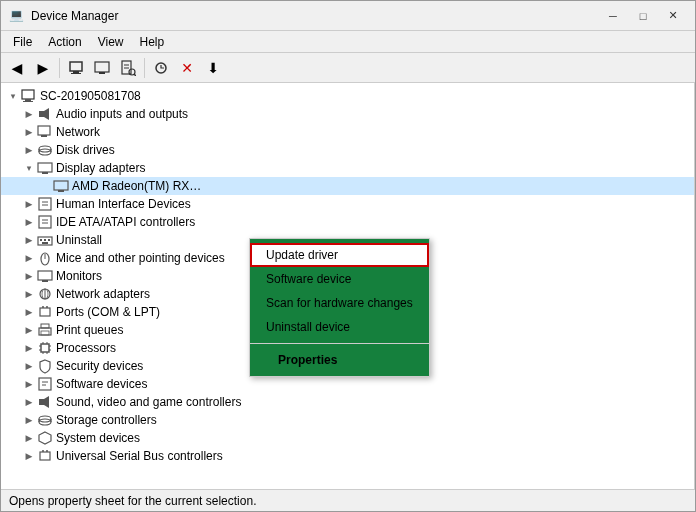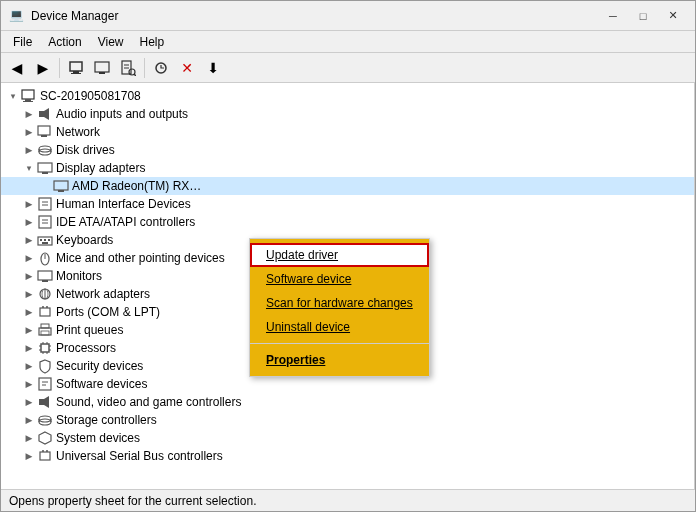--- a/index.html
+++ b/index.html
@@ -130,42 +130,41 @@
       justify-content: center;
       margin-right: 3px;
       flex-shrink: 0;
     }
     .tree-label {
       font-size: 12px;
     }
     
     .context-menu {
       position: absolute;
-      background: #eab308;
+      background: #15803d;
       border: 1px solid #ccc;
       box-shadow: 2px 2px 6px rgba(0,0,0,0.3);
       z-index: 100;
       min-width: 180px;
       padding: 4px 0;
-      text-decoration: underline;
     }
     .context-menu-item {
       padding: 5px 16px;
       cursor: pointer;
       font-size: 12px;
       display: flex;
       align-items: center;
     }
     .context-menu-item.highlighted {
       border: 2px solid #cc0000;
       font-weight: normal;
       background: white;
       padding: 3px 14px;
     }
-    .context-menu-item.bold { font-weight: bold; }
+    .context-menu-item.bold { font-weight: bold; margin-left: 12px; }
     .context-menu-separator {
       height: 1px;
       background: #ccc;
       margin: 4px 0;
     }
     .status-bar {
       height: 22px;
       border-top: 1px solid #ccc;
       display: flex;
       align-items: center;
@@ -342,21 +341,21 @@
         <span class="tree-toggle">▶</span>
         <span class="tree-icon">
           <svg width="16" height="16">
               <rect x="1" y="5" width="14" height="8" fill="none" stroke="#555" stroke-width="1.2"></rect>
               <rect x="3" y="7" width="2" height="2" fill="#555"></rect>
               <rect x="7" y="7" width="2" height="2" fill="#555"></rect>
               <rect x="11" y="7" width="2" height="2" fill="#555"></rect>
               <rect x="5" y="10" width="6" height="2" fill="#555"></rect>
             </svg>
         </span>
-        <span class="tree-label">Keyboards</span>
+        <span class="tree-label">Uninstall</span>
       </div>
 
       <div class="tree-item">
         <span class="tree-indent" style="width:20px"></span>
         <span class="tree-toggle">▶</span>
         <span class="tree-icon">
           <svg width="16" height="16">
               <ellipse cx="8" cy="9" rx="4" ry="6" fill="none" stroke="#555" stroke-width="1.2"></ellipse>
               <line x1="8" y1="4" x2="8" y2="9" stroke="#555" stroke-width="1"></line>
             </svg>

